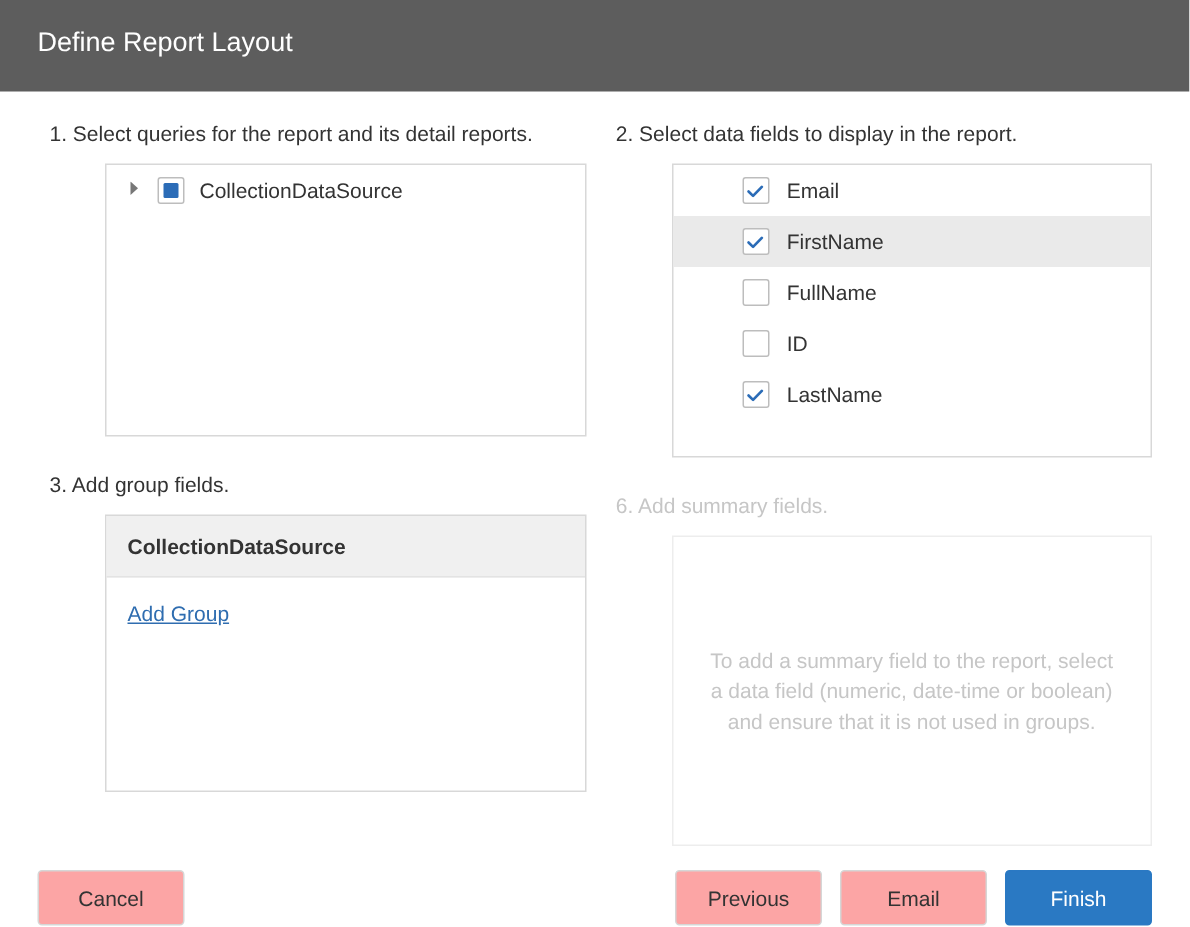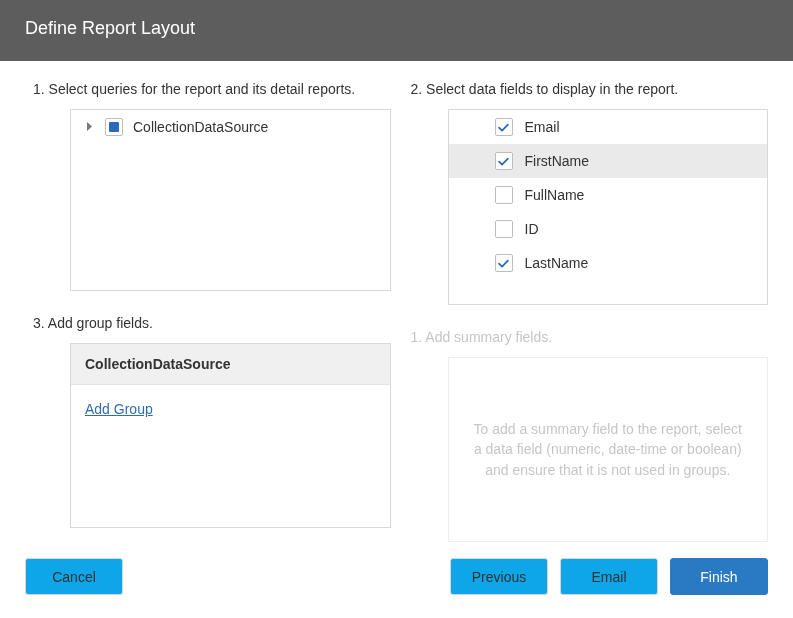--- a/index.html
+++ b/index.html
@@ -128,21 +128,21 @@
     .add-group {
       padding: 16px 14px;
     }
     .add-group-link {
       color: #2f6db0;
       text-decoration: underline;
       cursor: pointer;
     }
     
     .panel.summary {
-      height: 185px;
+      height: 207px;
       border: 1px solid #ededed;
       display: flex;
       align-items: center;
       justify-content: center;
       padding: 0 22px;
     }
     .summary-hint {
       color: #c6c6c6;
       text-align: center;
       line-height: 1.45;
@@ -157,21 +157,21 @@
     }
     .footer-right {
       display: flex;
       gap: 12px;
       padding-left: 45px;
     }
     .btn {
       min-width: 98px;
       height: 37px;
       border: 1px solid #d6d6d6;
-      background: #0ea5e9;
+      background: #fca5a5;
       color: #333;
       font-size: 14px;
       font-family: inherit;
       border-radius: 3px;
       cursor: pointer;
       padding: 0 18px;
     }
     .btn.primary {
       background: #2a79c3;
       border-color: #2a79c3;
@@ -243,21 +243,21 @@
         <span class="check">
           <svg viewBox="0 0 16 16">
               <path d="M2.5 8.2 L6.2 11.8 L13.4 4.4" stroke="#2b6cb7" stroke-width="2.2" fill="none" stroke-linecap="round" stroke-linejoin="round"></path>
             </svg>
         </span>
         <span class="field-label">LastName</span>
       </div>
     </div>
 
     <div class="groups-section">
-      <div class="section-label disabled">1. Add summary fields.</div>
+      <div class="section-label disabled">6. Add summary fields.</div>
       <div class="panel summary">
         <div class="summary-hint">To add a summary field to the report, select a data field (numeric, date-time or boolean) and ensure that it is not used in groups.</div>
       </div>
     </div>
   </div>
 </div>
 
 <div class="footer">
   <div>
     <button class="btn">Cancel</button>

